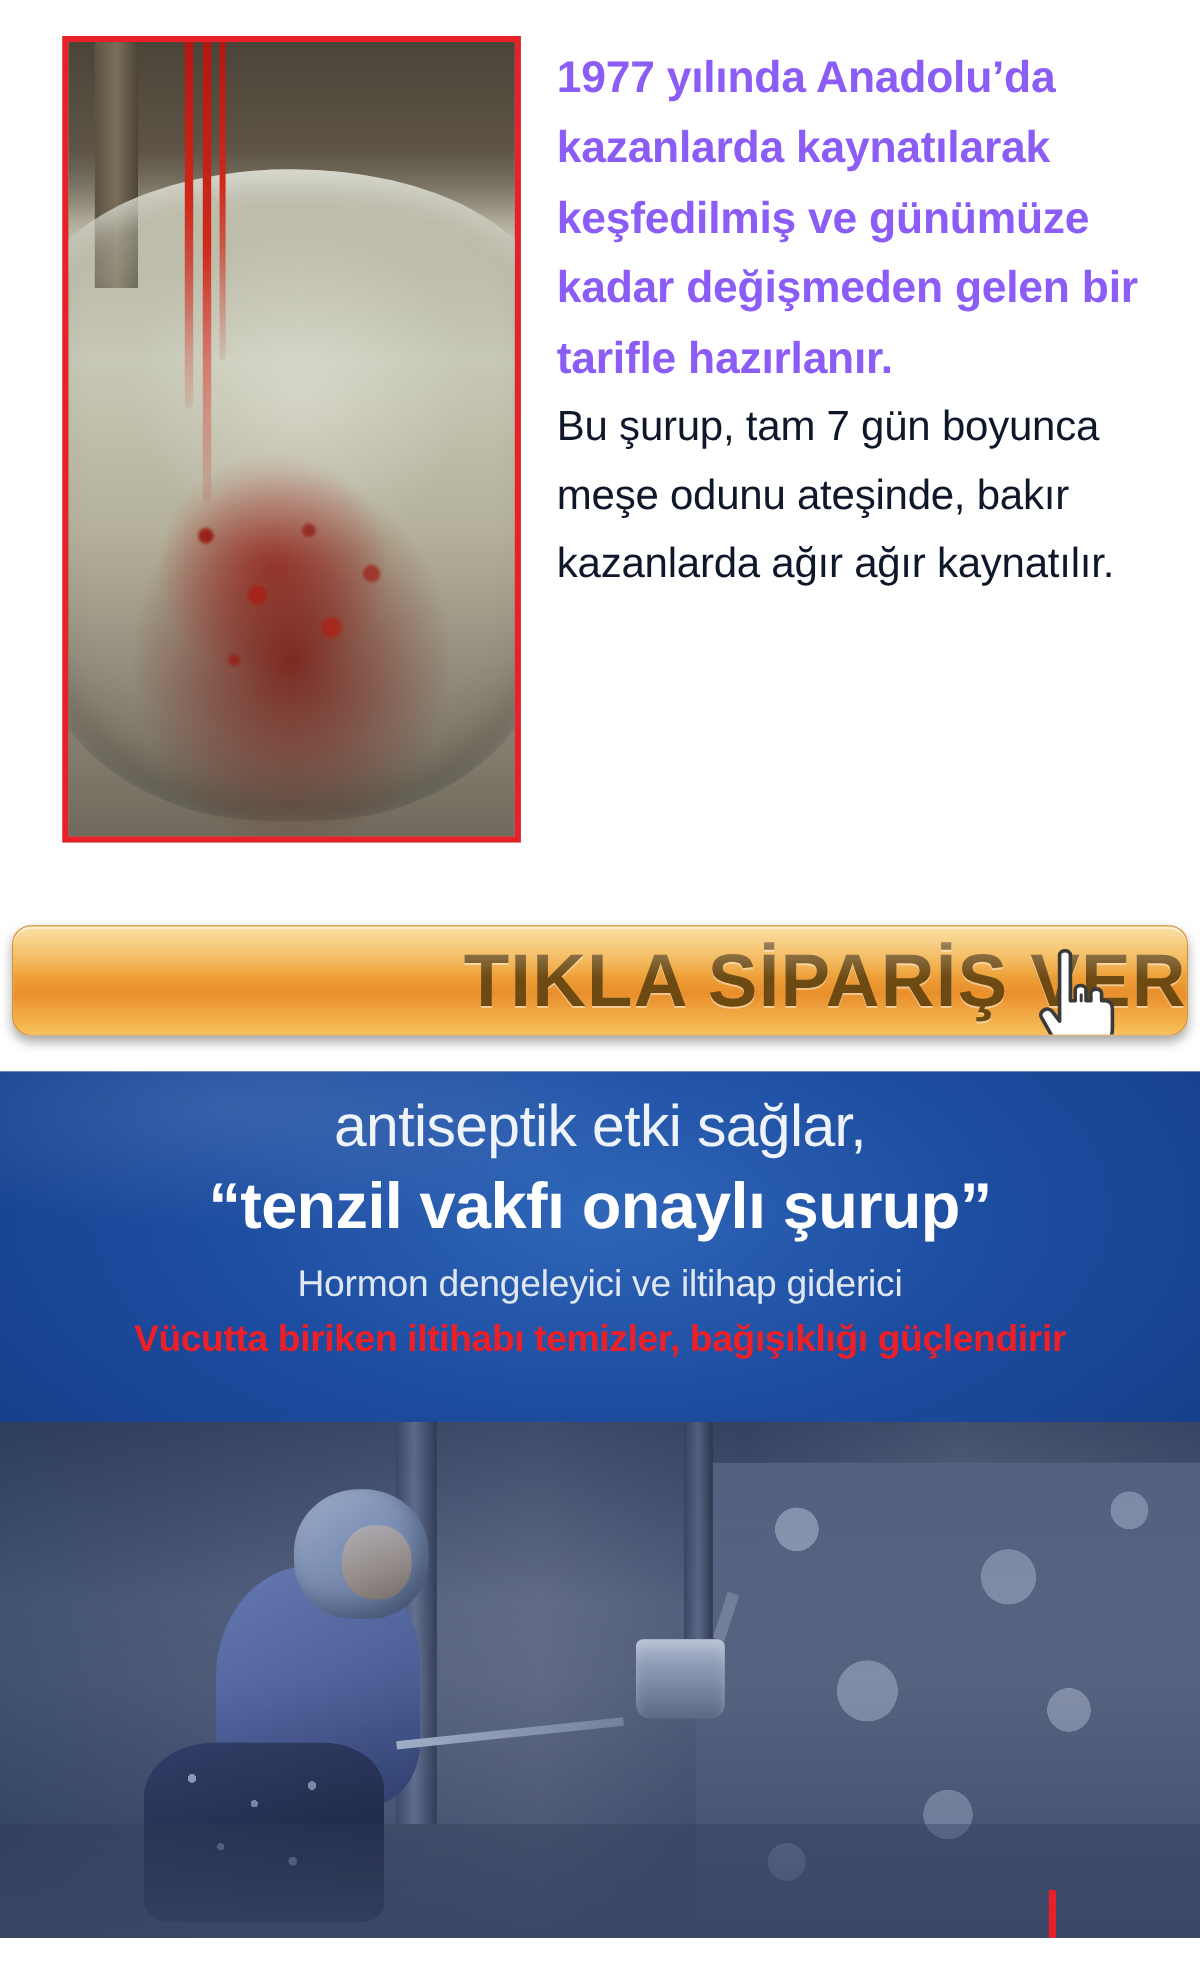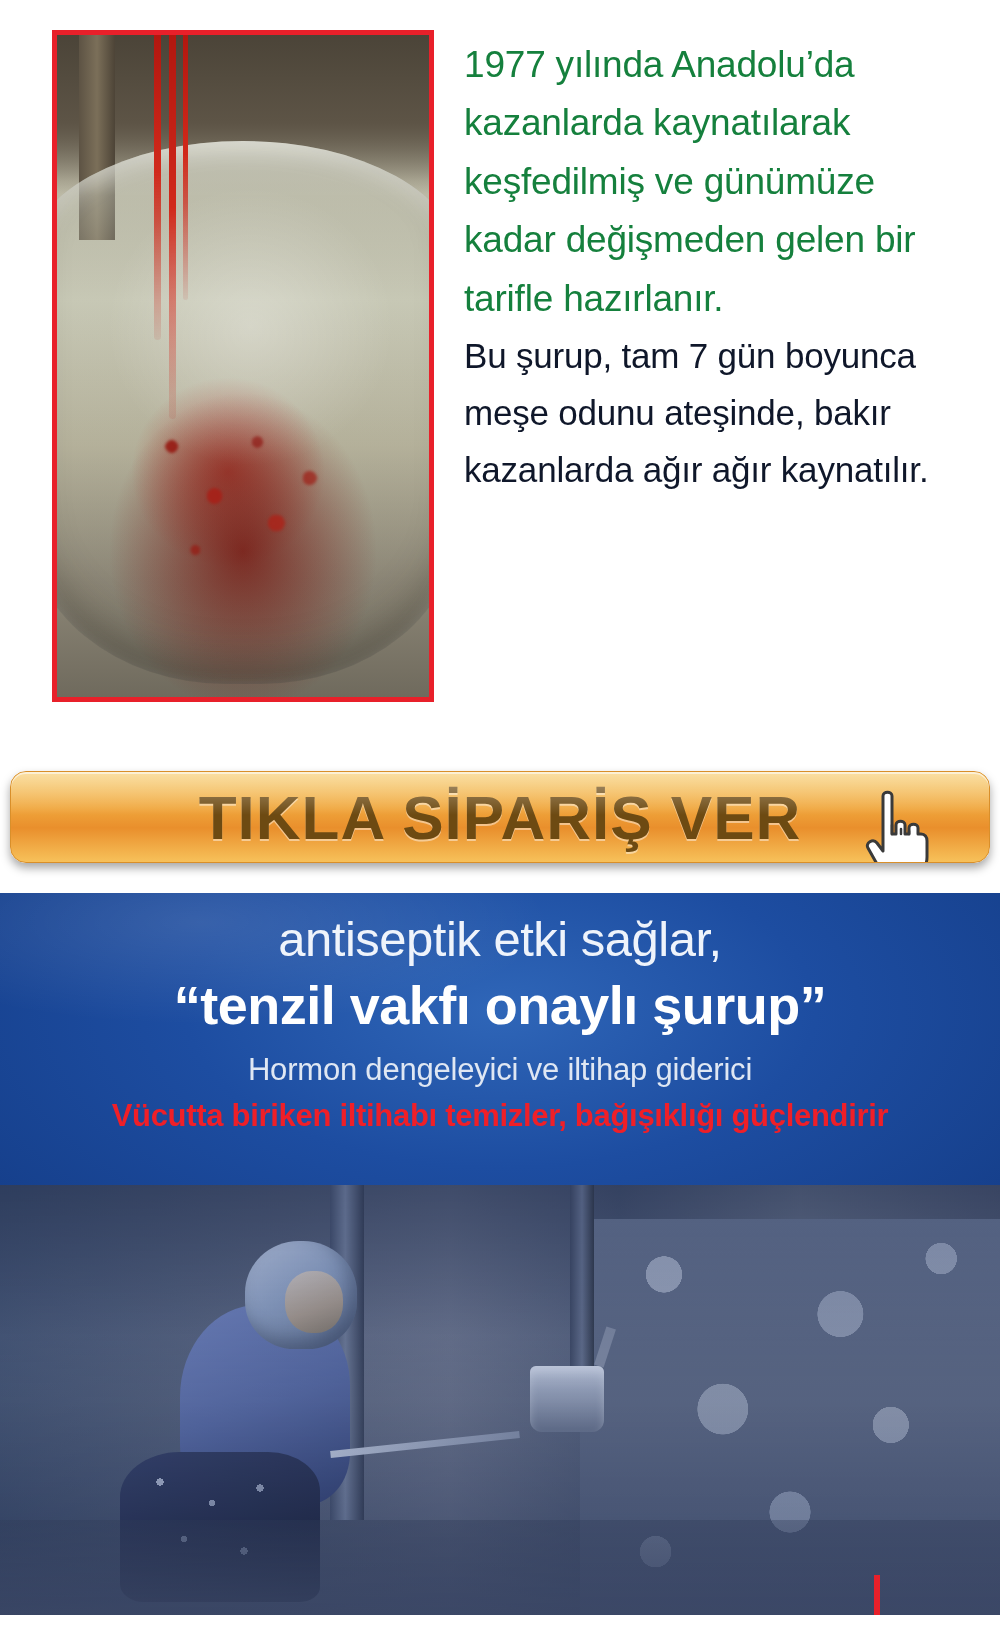--- a/index.html
+++ b/index.html
@@ -90,24 +90,24 @@
     inset: 0;
     background: radial-gradient(ellipse 55% 30% at 52% 44%, rgba(255,255,255,0.30) 0%, rgba(255,255,255,0) 70%);
   }
 
   .top-text {
     flex: 1 1 auto;
     padding-top: 6px;
   }
   .top-text p { margin: 0; }
   .para-bold {
-    font-weight: normal;
+    font-weight: bold;
     font-size: 37px;
     line-height: 1.58;
-    color: #15803d;
+    color: #8b5cf6;
     letter-spacing: -0.2px;
   }
   .para-light {
     font-weight: normal;
     font-size: 35px;
     line-height: 1.62;
     color: #0f172a;
     letter-spacing: -0.2px;
   }
 
@@ -120,21 +120,21 @@
   }
   .cta-button {
     position: relative;
     height: 92px;
     border-radius: 16px;
     background: linear-gradient(180deg, #f6c65a 0%, #f0a63c 40%, #e98f2c 62%, #f7c15a 100%);
     box-shadow: 0 5px 10px rgba(0,0,0,0.35), inset 0 2px 0 rgba(255,255,255,0.55);
     border: 1px solid #d98f2a;
     display: flex;
     align-items: center;
-    justify-content: center;
+    justify-content: flex-end;
     overflow: hidden;
     cursor: pointer;
   }
   .cta-button::before {
     content: "";
     position: absolute;
     left: 0; right: 0; top: 0;
     height: 48%;
     background: linear-gradient(180deg, rgba(255,255,255,0.45), rgba(255,255,255,0));
     pointer-events: none;

